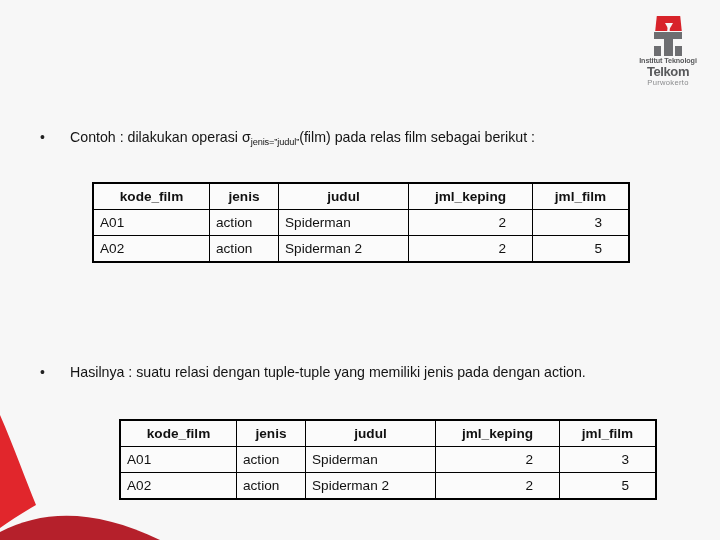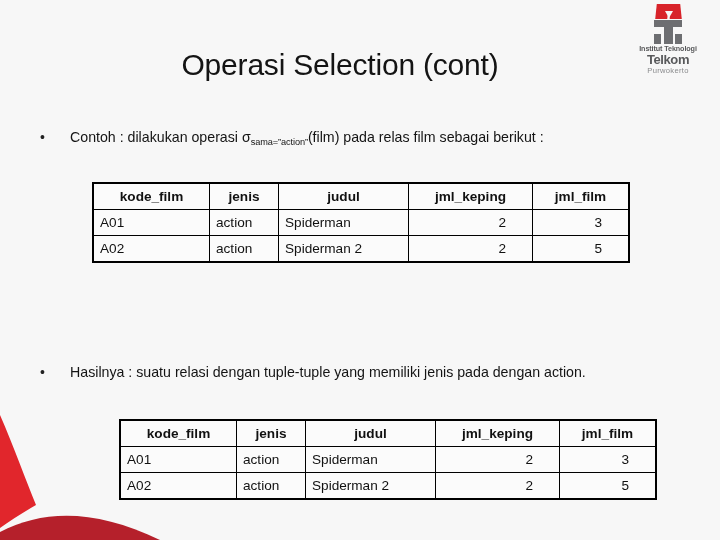--- a/index.html
+++ b/index.html
@@ -23,21 +23,21 @@
     width: 720px;
     height: 540px;
     background: #f7f7f7;
     overflow: hidden;
   }
 
   
   #logo {
     position: absolute;
     left: 622px;
-    top: 4px;
+    top: 16px;
     width: 92px;
     height: 72px;
     text-align: center;
     line-height: 1;
   }
   #logo .mark {
     position: relative;
     width: 50px;
     height: 40px;
     margin: 0 auto 1px auto;
@@ -229,25 +229,24 @@
       <div class="bar-top"></div>
       <div class="stem"></div>
       <div class="foot-l"></div>
       <div class="foot-r"></div>
     </div>
     <div class="l1">Institut Teknologi</div>
     <div class="l2">Telkom</div>
     <div class="l3">Purwokerto</div>
   </div>
 
-  <div id="title">Operasi Selection (cont)</div>
 
   <div class="bullet" id="bullet1">
     <span class="dot">•</span>
-    <span class="btext"><span>Contoh : dilakukan operasi σ</span><sub>sama=”action”</sub><span>(film) pada relas film sebagai berikut :</span></span>
+    <span class="btext"><span>Contoh : dilakukan operasi σ</span><sub>jenis=”judul”</sub><span>(film) pada relas film sebagai berikut :</span></span>
   </div>
 
   <table class="rel" id="table1">
     <colgroup>
       <col class="c-kode">
         <col class="c-jenis">
         <col class="c-judul">
         <col class="c-keping">
         <col class="c-film">
     </colgroup>

